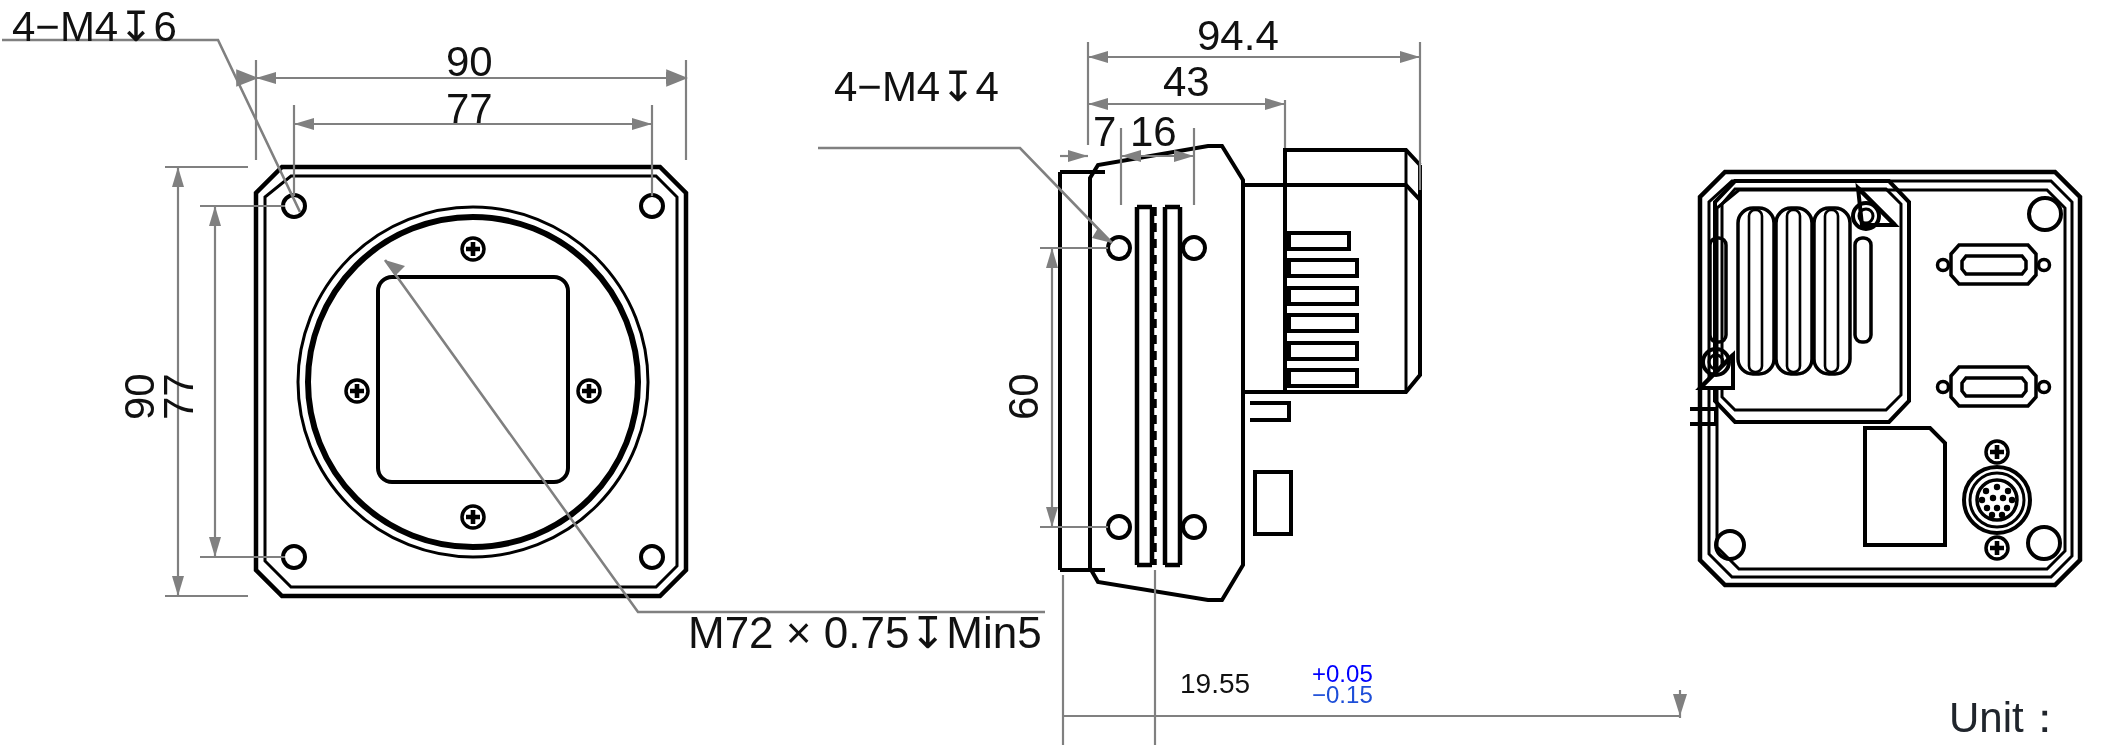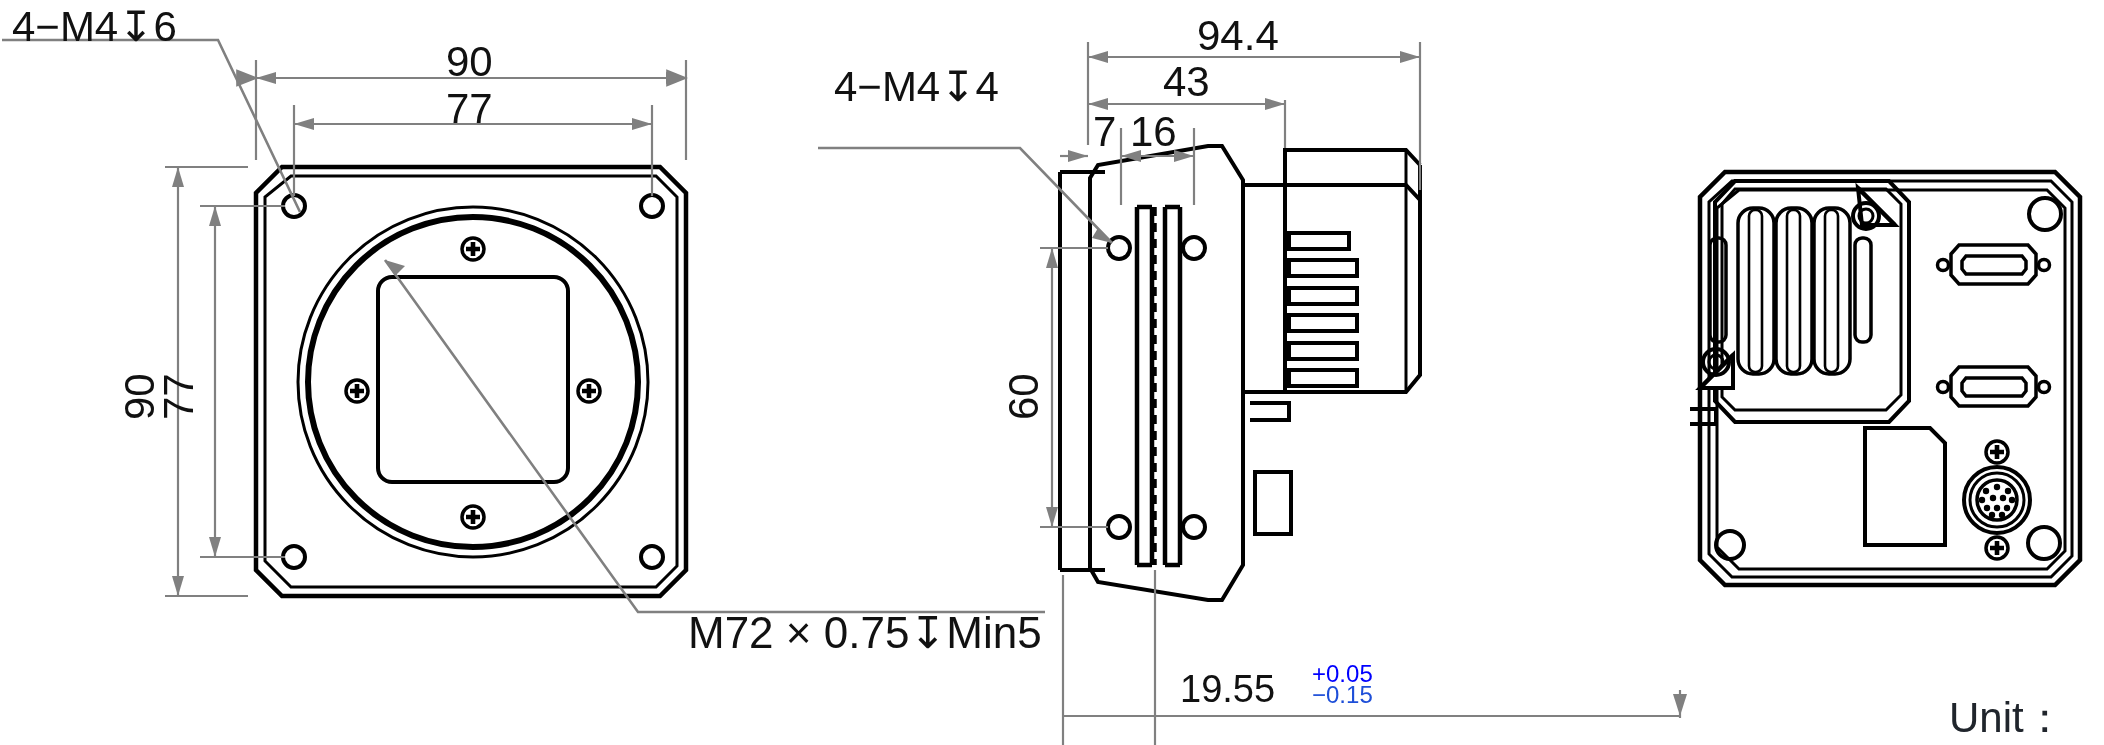--- a/index.html
+++ b/index.html
@@ -280,21 +280,21 @@
 
   <div class="txt dimtxt" style="left:1163px;top:58px;">43</div>
 
   <div class="txt dimtxt" style="left:1093px;top:108px;">7</div>
 
   <div class="txt dimtxt" style="left:1130px;top:108px;text-align:center;">16</div>
 
   <div class="txt dimtxt rot90" style="left:1000px;top:420px;">60</div>
 
 
-  <div class="txt" style="left:1180px;top:668px;font-size:38px;">19.55</div>
+  <div class="txt" style="left:1180px;top:668px;font-size:28px;">19.55</div>
 
   <div class="tol" style="left:1312px;top:664px;color:#0000ff;">+0.05</div>
 
   <div class="tol" style="left:1312px;top:685px;color:#1d4ed8;">−0.15</div>
 
   <div class="unit" style="left:1912px;top:690px;">Unit：mm</div>
 
 </div>
 
 </body></html>

